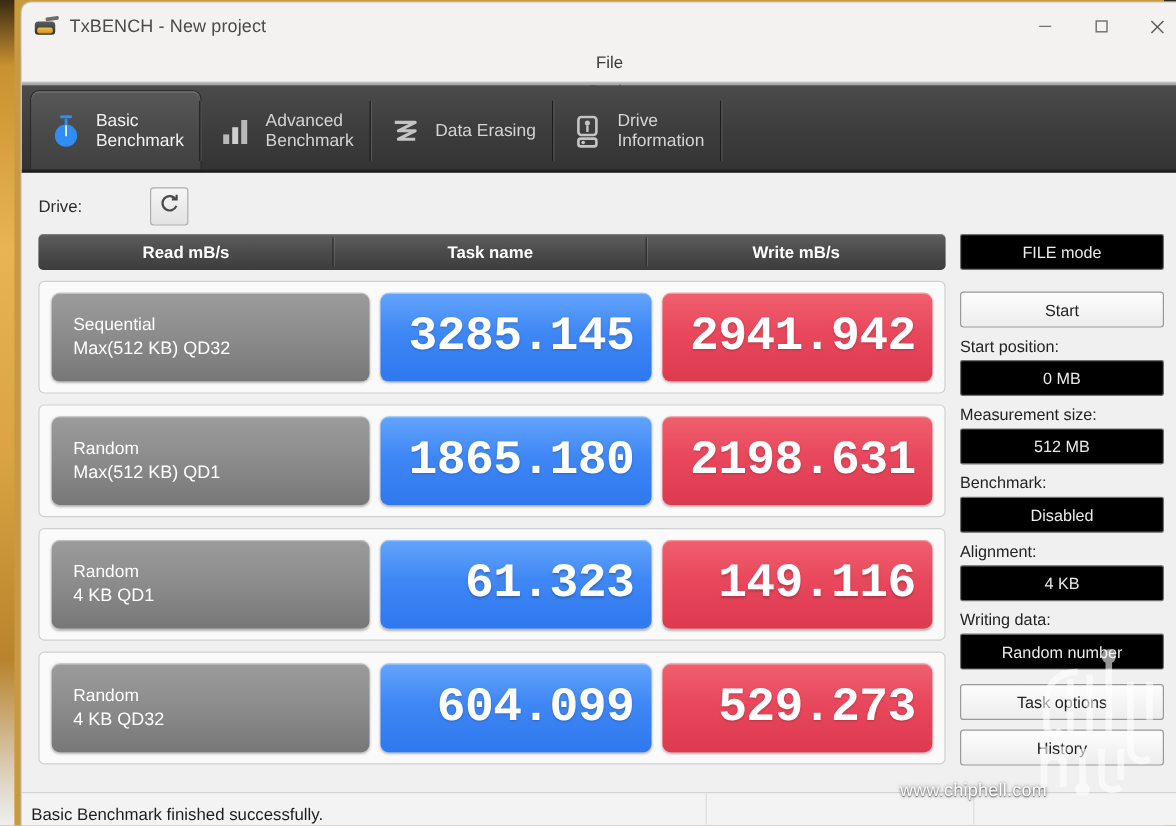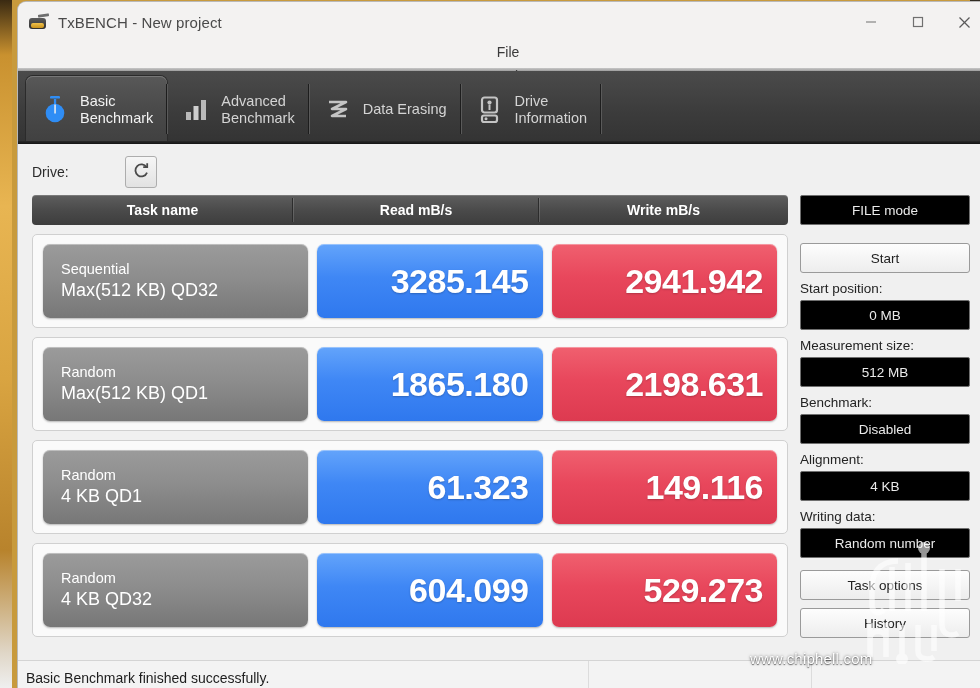--- a/index.html
+++ b/index.html
@@ -78,26 +78,26 @@
     box-shadow:1px 0 0 rgba(255,255,255,.15);}
   .th.c1{width:261px;} .th.c2{width:246px;} .th.c3{width:249px;}
 
   .rowcard{background:#fafafa;border:1px solid #d0d0d0;border-radius:5px;margin-top:9px;
     padding:9px 10px;display:flex;gap:9px;}
   .chip{border-radius:7px;height:74px;display:flex;align-items:center;}
   .chip.task{width:247px;padding-left:18px;
     background:linear-gradient(180deg,#9b9b9b 0%,#8d8d8d 45%,#777 100%);
     box-shadow:inset 0 1px 0 rgba(255,255,255,.35),0 1px 2px rgba(0,0,0,.28);}
   .task-txt{color:#fff;font-size:14.5px;line-height:1.32;}
-  .task-txt .l2{font-size:18px;}
+  .task-txt .l2{font-size:15px;}
   .chip.val{flex:1;justify-content:flex-end;padding-right:14px;
     box-shadow:inset 0 1px 0 rgba(255,255,255,.35),0 1px 2px rgba(0,0,0,.28);}
   .chip.read{background:linear-gradient(180deg,#63a4fb 0%,#3f87f5 45%,#2f78ee 100%);}
   .chip.write{background:linear-gradient(180deg,#f0606f 0%,#e8475c 45%,#dd3a50 100%);}
-  .val-txt{color:#fff;font-size:34px;font-weight:bold;font-family:Liberation Sans, sans-serif;
+  .val-txt{color:#fff;font-size:40px;font-weight:bold;font-family:Liberation Mono, monospace;
     letter-spacing:-.5px;text-shadow:0 1px 2px rgba(0,0,0,.22);}
 
   
   .sidebar{width:170px;margin-left:12px;padding-top:0;}
   .sb-btn{height:28px;border:1px solid #9a9a9a;border-radius:3px;
     background:linear-gradient(180deg,#fdfdfd,#ededed);
     display:flex;align-items:center;justify-content:center;font-size:13.5px;color:#222;}
   .sb-black{height:28px;background:#000;border:1px solid #6f6f6f;border-radius:2px;
     display:flex;align-items:center;justify-content:center;font-size:13.5px;color:#eaeaea;}
   .sb-label{font-size:13.5px;color:#232323;margin:8px 0 4px;}
@@ -229,26 +229,26 @@
             <path d="M11.2 6.2 H15.2 V2.2" fill="none" stroke="#4a4a4a" stroke-width="1.8"></path>
           </svg>
         </span>
       </div>
     </div>
 
     <div class="panel">
 
       <div class="results">
         <div class="tablehead">
+          <div class="th c2">
+            <span>Read mB/s</span>
+              <span class="vsep"></span>
+          </div>
           <div class="th c1">
             <span>Task name</span>
-              <span class="vsep"></span>
-          </div>
-          <div class="th c2">
-            <span>Read mB/s</span>
               <span class="vsep"></span>
           </div>
           <div class="th c3">
             <span>Write mB/s</span>
           </div>
         </div>
 
         <div class="rowcard">
           <div class="chip task">
             <div class="task-txt">

